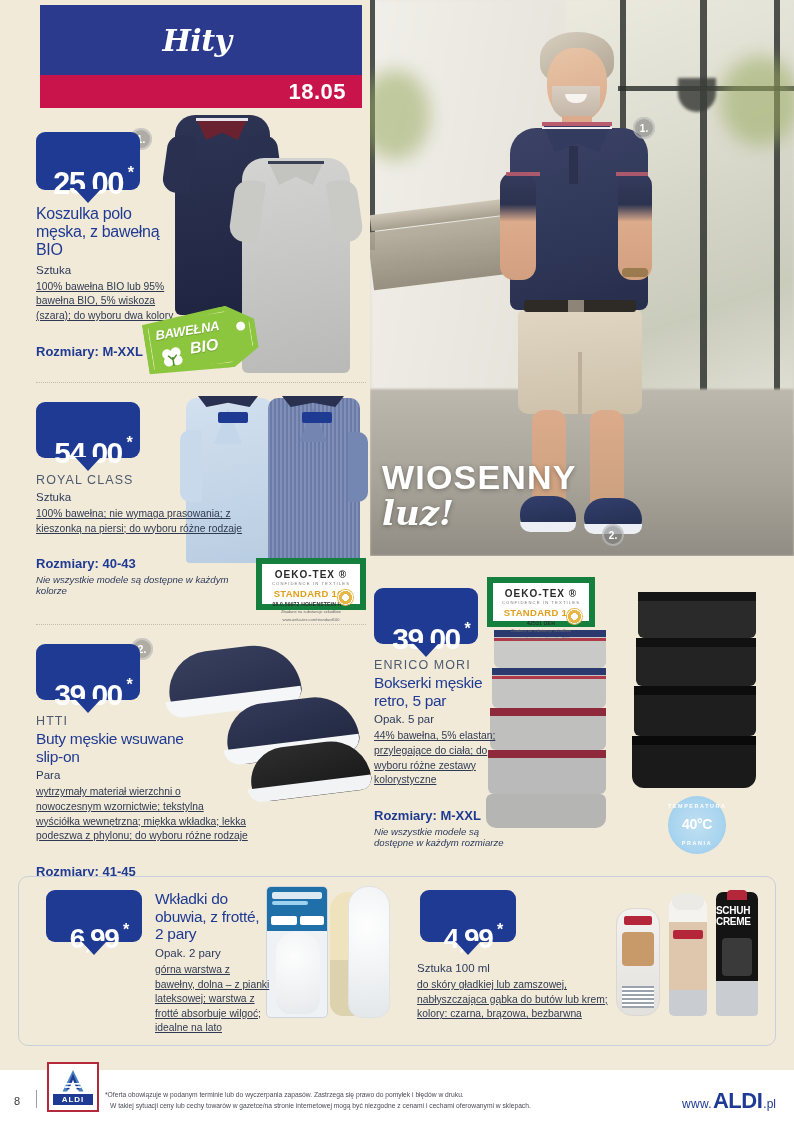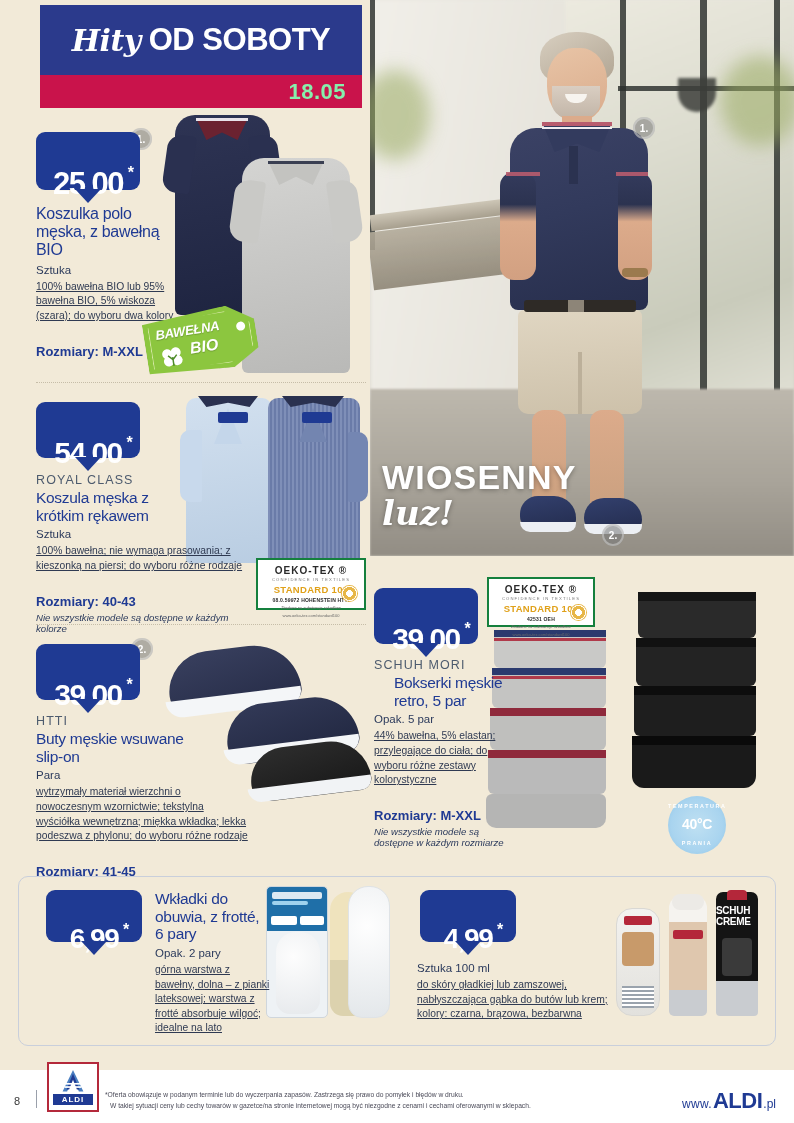--- a/index.html
+++ b/index.html
@@ -89,41 +89,41 @@
 
   
   .banner{position:absolute;left:40px;top:5px;width:322px;height:103px;z-index:10;}
   .banner-blue{position:absolute;left:0;top:0;width:100%;height:70px;background:#2b3a8c;
     display:flex;align-items:center;justify-content:center;}
   .banner-red{position:absolute;left:0;top:70px;width:100%;height:33px;background:#c9134b;
     display:flex;align-items:center;justify-content:flex-end;padding-right:16px;box-sizing:border-box;}
   .b-hity{color:#fff;font-size:30px;font-style:italic;font-weight:700;font-family:"DejaVu Serif",serif;
     margin-right:8px;letter-spacing:-.5px;}
   .b-od{color:#fff;font-size:31px;font-weight:700;letter-spacing:-.5px;}
-  .b-date{color:#86efac;font-size:22px;font-weight:700;letter-spacing:.5px;}
+  .b-date{color:#ffffff;font-size:22px;font-weight:700;letter-spacing:.5px;}
 
   
   .price-flag{position:absolute;background:#1f3a93;border-radius:9px;z-index:9;
     display:flex;align-items:center;justify-content:center;}
   .price-flag:after{content:"";position:absolute;left:50%;bottom:-13px;transform:translateX(-50%);
     width:0;height:0;border-left:13px solid transparent;border-right:13px solid transparent;
     border-top:14px solid #1f3a93;}
   .price-val{color:#fff;font-weight:700;letter-spacing:-1.5px;position:relative;margin-top:46px;}
   .price-val .star{position:absolute;top:-2px;right:-11px;font-size:16px;letter-spacing:0;}
 
   
   .brand{color:#4d5b6e;font-size:12.5px;letter-spacing:1.1px;margin-bottom:2px;}
   .pname{color:#1f3a93;font-weight:400;line-height:1.14;letter-spacing:-.3px;}
   .unit{color:#2b3a5c;font-size:11.5px;margin-top:4px;}
   .desc{color:#2f3a52;font-size:10.3px;line-height:1.42;margin-top:4px;text-decoration:underline;}
   .sizes{color:#1f3a93;font-size:13px;font-weight:700;margin-top:20px;}
   .note{color:#2b3a5c;font-size:9.6px;font-style:italic;margin-top:3px;}
 
   
-  .oeko{position:absolute;background:#fff;border:2px solid #15803d;box-sizing:border-box;
+  .oeko{position:absolute;background:#fff;border:6px solid #15803d;box-sizing:border-box;
     text-align:center;padding:5px 6px;z-index:6;}
   .oeko-t1{font-size:10px;letter-spacing:1px;color:#2a2a2a;font-weight:700;}
   .oeko-t2{font-size:4.2px;letter-spacing:1.1px;color:#7a7a7a;margin-top:1px;}
   .oeko-t3{font-size:9.5px;letter-spacing:.3px;color:#e0a11a;font-weight:700;margin-top:2px;}
   .oeko-t4{font-size:5px;color:#2a2a2a;font-weight:700;margin-top:2px;letter-spacing:.2px;}
   .oeko-t5{font-size:4px;color:#6a6a6a;margin-top:2px;line-height:1.5;}
   .oeko-sun{position:absolute;right:7px;top:26px;width:15px;height:15px;border-radius:50%;
     background:radial-gradient(circle,#fff 30%,#e7b646 32%,#e7b646 60%,#fff 62%);
     box-shadow:0 0 0 1px #e7b646;}
 
@@ -228,21 +228,20 @@
       <div class="luz">luz!</div>
     </div>
   </div>
 
   <div class="marker" style="left:633px;top:117px;">1.</div>
   <div class="marker" style="left:602px;top:524px;">2.</div>
 
   <div class="banner">
     <div class="banner-blue">
       <span class="b-hity">Hity</span>
-      <span class="b-od">OD SOBOTY</span>
     </div>
     <div class="banner-red">
       <span class="b-date">18.05</span>
     </div>
   </div>
 
   <div class="photo" style="left:175px;top:115px;width:95px;height:200px;
       background:linear-gradient(168deg,#2e3454,#1e2440);border-radius:20px 20px 6px 6px;"></div>
   <div class="photo" style="left:196px;top:118px;width:52px;height:22px;background:#6b2230;
       clip-path:polygon(0 0,100% 0,80% 100%,50% 66%,20% 100%);"></div>
@@ -310,21 +309,20 @@
   <div class="photo" style="left:302px;top:412px;width:30px;height:11px;background:#1f3a93;border-radius:2px;"></div>
 
   <div class="price-flag" style="left:36px;top:402px;width:104px;height:56px;">
     <span class="price-val" style="font-size:30px;">
       <span>54,00</span><span class="star">*</span>
     </span>
   </div>
 
   <div style="position:absolute;left:36px;top:473px;width:200px;">
     <div class="brand">ROYAL CLASS</div>
-    <div class="pname" style="font-size:15.5px;width:130px;">Koszula męska z krótkim rękawem</div>
     <div class="unit">Sztuka</div>
     <div class="desc" style="width:215px;">100% bawełna; nie wymaga prasowania; z kieszonką na piersi; do wyboru różne rodzaje</div>
     <div class="sizes">Rozmiary: 40-43</div>
     <div class="note">Nie wszystkie modele są dostępne w każdym kolorze</div>
   </div>
 
   <div class="oeko" style="left:256px;top:558px;width:110px;height:52px;">
     <div class="oeko-t1">OEKO-TEX ®</div>
     <div class="oeko-t2">CONFIDENCE IN TEXTILES</div>
     <div class="oeko-t3">STANDARD 100</div>
@@ -396,22 +394,22 @@
     <div class="oeko-t1">OEKO-TEX ®</div>
     <div class="oeko-t2">CONFIDENCE IN TEXTILES</div>
     <div class="oeko-t3">STANDARD 100</div>
     <div class="oeko-t4">42531 OEH</div>
     <div class="oeko-t5">Zbadane na substancje szkodliwe</div>
     <div class="oeko-t5">www.oeko-tex.com/standard100</div>
     <div class="oeko-sun"></div>
   </div>
 
   <div style="position:absolute;left:374px;top:658px;width:135px;">
-    <div class="brand">SCHUH MORI</div>
-    <div class="pname" style="font-size:15.5px;margin-left:20px;">Bokserki męskie retro, 5 par</div>
+    <div class="brand">ENRICO MORI</div>
+    <div class="pname" style="font-size:15.5px;">Bokserki męskie retro, 5 par</div>
     <div class="unit">Opak. 5 par</div>
     <div class="desc">44% bawełna, 5% elastan; przylegające do ciała; do wyboru różne zestawy kolorystyczne</div>
     <div class="sizes">Rozmiary: M-XXL</div>
     <div class="note">Nie wszystkie modele są dostępne w każdym rozmiarze</div>
   </div>
 
   <div class="tempbadge" style="left:668px;top:796px;">
     <div class="tb-arc" style="top:7px;">TEMPERATURA</div>
     <div class="tb-mid">40°C</div>
     <div class="tb-arc" style="bottom:8px;">PRANIA</div>
@@ -432,21 +430,21 @@
   <div class="photo" style="left:348px;top:886px;width:42px;height:132px;
       background:radial-gradient(circle at 45% 30%,#fefefe,#e3e7ea);border-radius:20px 20px 14px 14px;border:1px solid #dfe3e6;box-sizing:border-box;"></div>
 
   <div class="price-flag" style="left:46px;top:890px;width:96px;height:52px;">
     <span class="price-val" style="font-size:28px;">
       <span>6,99</span><span class="star">*</span>
     </span>
   </div>
 
   <div style="position:absolute;left:155px;top:890px;width:115px;">
-    <div class="pname" style="font-size:15.5px;">Wkładki do obuwia, z frotté, 6 pary</div>
+    <div class="pname" style="font-size:15.5px;">Wkładki do obuwia, z frotté, 2 pary</div>
     <div class="unit">Opak. 2 pary</div>
     <div class="desc">górna warstwa z bawełny, dolna – z pianki lateksowej; warstwa z frotté absorbuje wilgoć; idealne na lato</div>
     <div class="sizes">Rozmiary: 36/37-46/47</div>
   </div>
 
   <div class="photo" style="left:616px;top:908px;width:44px;height:108px;
       background:linear-gradient(180deg,#f3f2ef,#e2e1dd);border-radius:16px;border:1px solid #d9d8d4;box-sizing:border-box;"></div>
   <div class="photo" style="left:624px;top:916px;width:28px;height:9px;background:#b4273a;border-radius:2px;"></div>
   <div class="photo" style="left:622px;top:932px;width:32px;height:34px;background:#c89a6a;border-radius:4px;"></div>
   <div class="photo" style="left:622px;top:986px;width:32px;height:22px;

